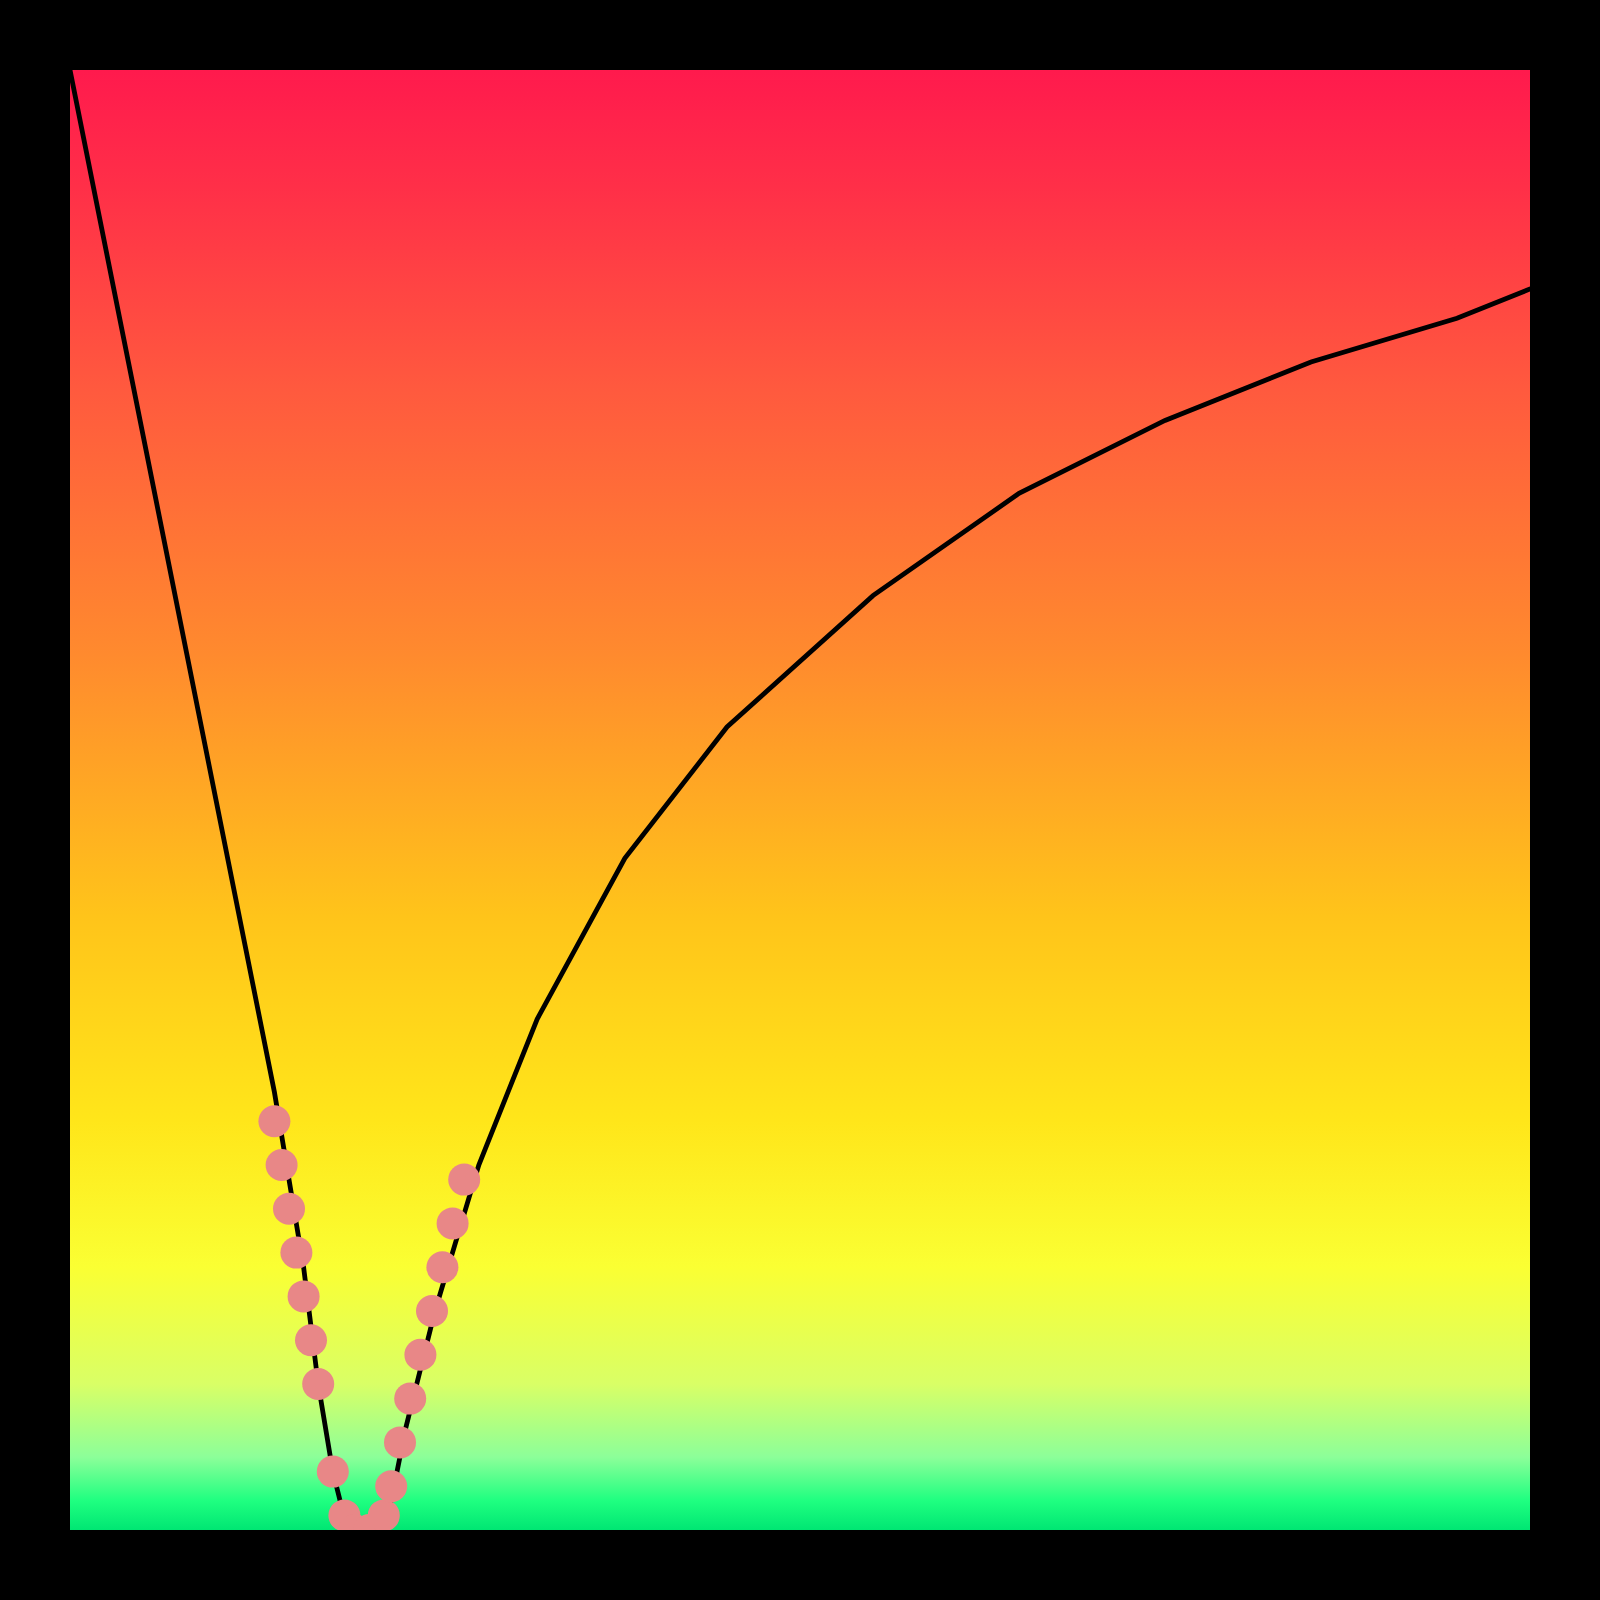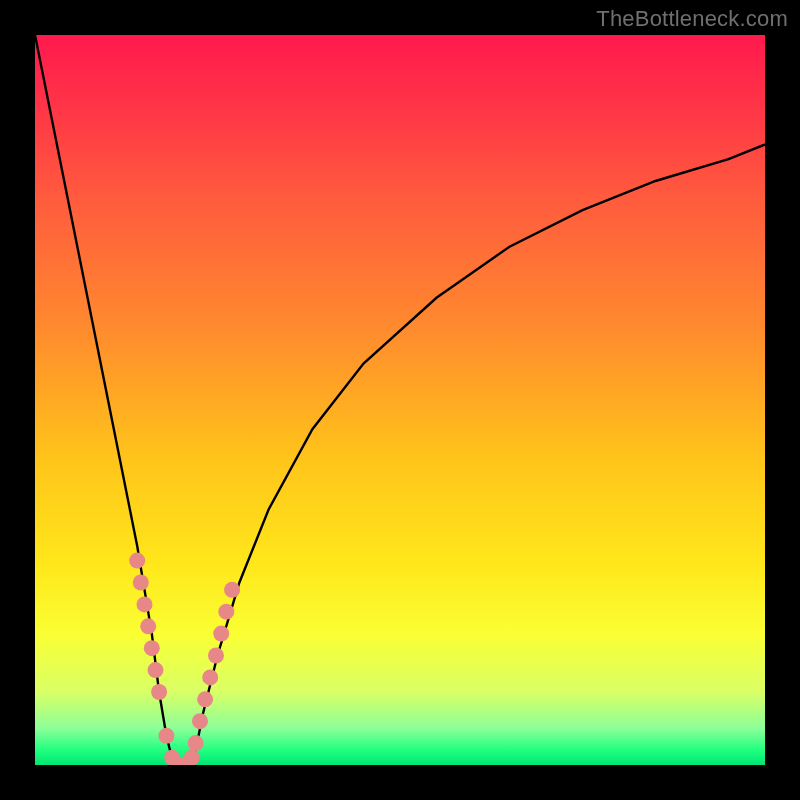--- a/index.html
+++ b/index.html
@@ -58,21 +58,20 @@
   svg.overlay {
     position: absolute;
     inset: 0;
   }
 </style>
 </head>
 <body>
 
 <div class="frame">
 
-  <div class="watermark">TheBottleneck.com</div>
 
   <div class="plot">
     <div class="gradient"></div>
     <svg class="overlay" viewBox="0 0 730 730" preserveAspectRatio="none">
       <path id="curve-path" fill="none" stroke="#000000" stroke-width="2.4" stroke-linecap="round" d="M0.0 0.0 L14.6 73.0 L29.2 146.0 L43.8 219.0 L58.4 292.0 L73.0 365.0 L87.6 438.0 L102.2 511.0 L116.8 598.6 L124.1 657.0 L131.4 700.8 L138.7 730.0 L146.0 730.0 L153.3 730.0 L160.6 715.4 L167.9 678.9 L182.5 620.5 L204.4 547.5 L233.6 474.5 L277.4 394.2 L328.5 328.5 L401.5 262.8 L474.5 211.7 L547.5 175.2 L620.5 146.0 L693.5 124.1 L730.0 109.5"></path>
       <g id="dots">
           <circle cx="102.2" cy="525.6" r="8" fill="#e88787" stroke="#b85a5a" stroke-width="0"></circle>
           <circle cx="105.8" cy="547.5" r="8" fill="#e88787" stroke="#b85a5a" stroke-width="0"></circle>
           <circle cx="109.5" cy="569.4" r="8" fill="#e88787" stroke="#b85a5a" stroke-width="0"></circle>
           <circle cx="113.2" cy="591.3" r="8" fill="#e88787" stroke="#b85a5a" stroke-width="0"></circle>

